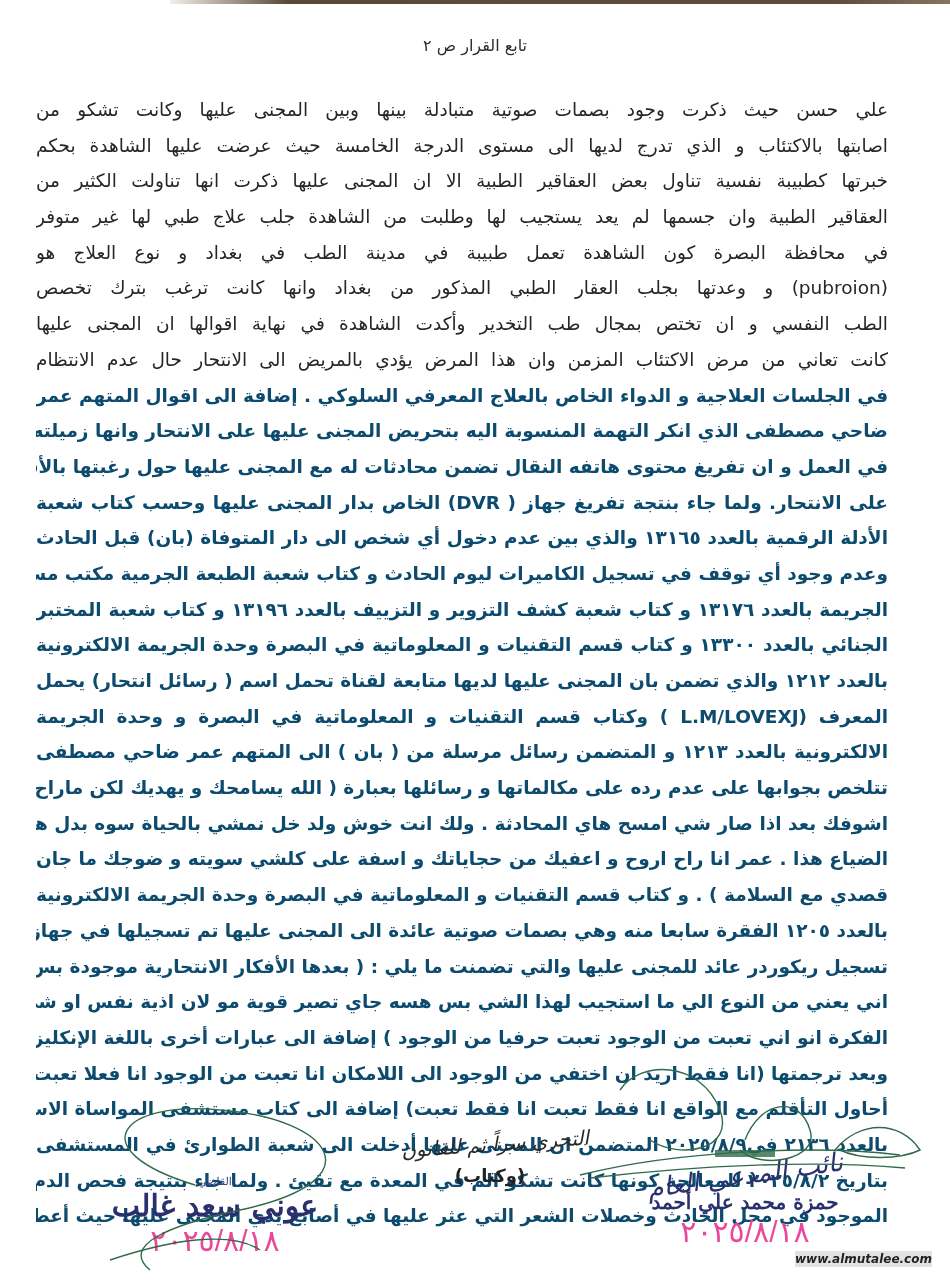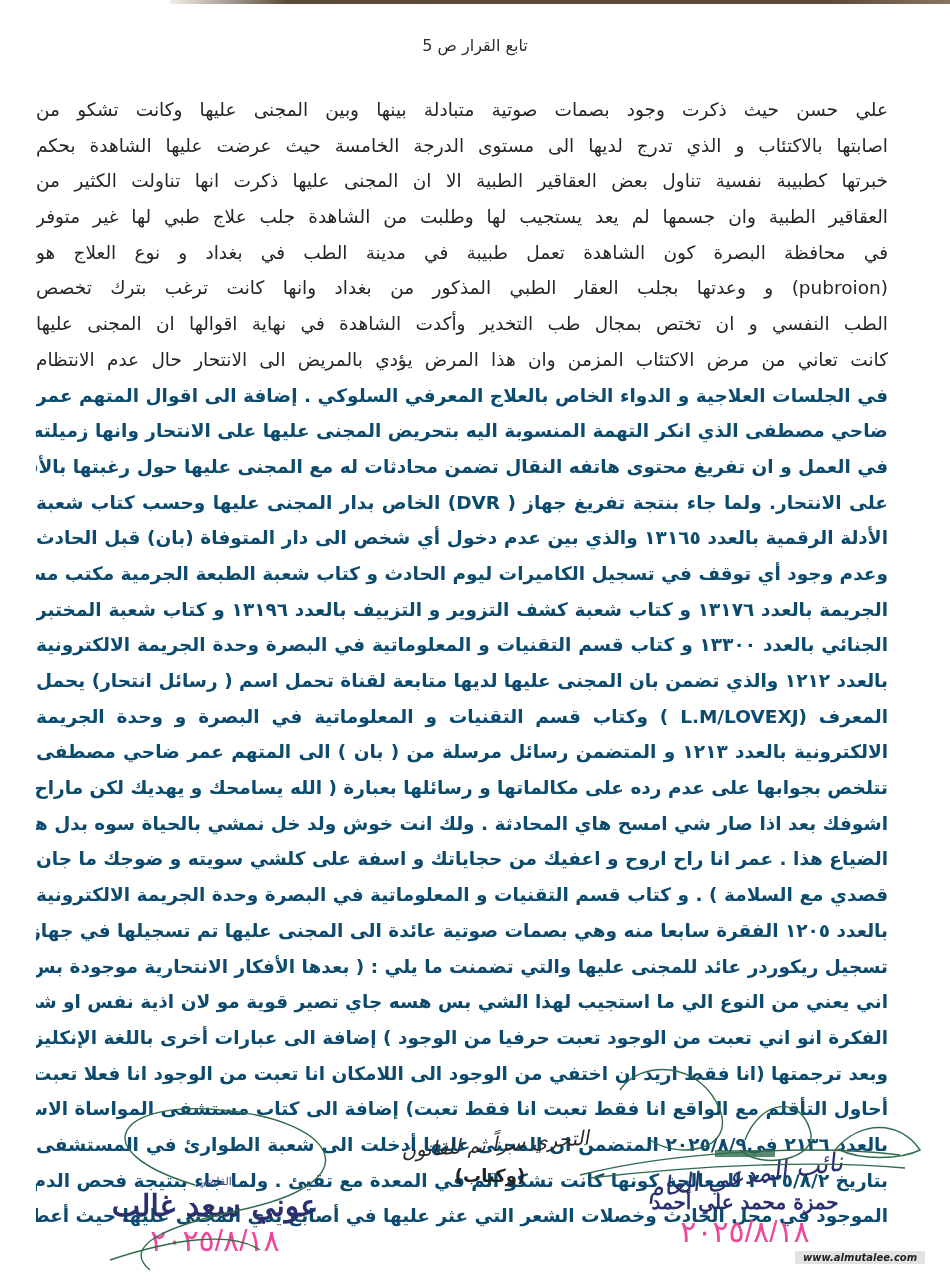--- a/index.html
+++ b/index.html
@@ -52,31 +52,31 @@
   .stamp .name2 { font-size: 20px; font-weight: bold; }
   .stamp .date { font-size: 30px; color: #ec4899; font-family: Liberation Sans, sans-serif; }
   .stamp-left { top: 1175px; left: 95px; width: 240px; }
   .stamp-right { top: 1160px; left: 595px; width: 300px; }
   .stamp-right .title2 { font-size: 26px; font-style: italic; color: #2a2f6e; transform: rotate(-8deg); }
 
   .signature-svg { position: absolute; top: 0; left: 0; width: 950px; height: 1280px; pointer-events: none; }
 
   .watermark {
     position: absolute; top: 1251px; left: 795px;
-    background: #e2e2e2; padding: 1px 8px;
+    background: #e2e2e2; padding: 1px 0;
     font-family: "DejaVu Sans", sans-serif; font-style: italic; font-weight: bold;
-    font-size: 10px; color: #222;
+    font-size: 12px; color: #222;
   }
 </style>
 </head>
 <body>
 
 <div class="top-edge"></div>
 
-<div class="page-header">تابع القرار ص 5</div>
+<div class="page-header">تابع القرار ص ٢</div>
 
 <div class="body-text">
   <div class="line light">علي حسن حيث ذكرت وجود بصمات صوتية متبادلة بينها وبين المجنى عليها وكانت تشكو من</div>
   <div class="line light">اصابتها بالاكتئاب و الذي تدرج لديها الى مستوى الدرجة الخامسة حيث عرضت عليها الشاهدة بحكم</div>
   <div class="line light">خبرتها كطبيبة نفسية تناول بعض العقاقير الطبية الا ان المجنى عليها ذكرت انها تناولت الكثير من</div>
   <div class="line light">العقاقير الطبية وان جسمها لم يعد يستجيب لها وطلبت من الشاهدة جلب علاج طبي لها غير متوفر</div>
   <div class="line light">في محافظة البصرة كون الشاهدة تعمل طبيبة في مدينة الطب في بغداد و نوع العلاج هو</div>
   <div class="line light">(pubroion) و وعدتها بجلب العقار الطبي المذكور من بغداد وانها كانت ترغب بترك تخصص</div>
   <div class="line light">الطب النفسي و ان تختص بمجال طب التخدير وأكدت الشاهدة في نهاية اقوالها ان المجنى عليها</div>
   <div class="line light">كانت تعاني من مرض الاكتئاب المزمن وان هذا المرض يؤدي بالمريض الى الانتحار حال عدم الانتظام</div>

